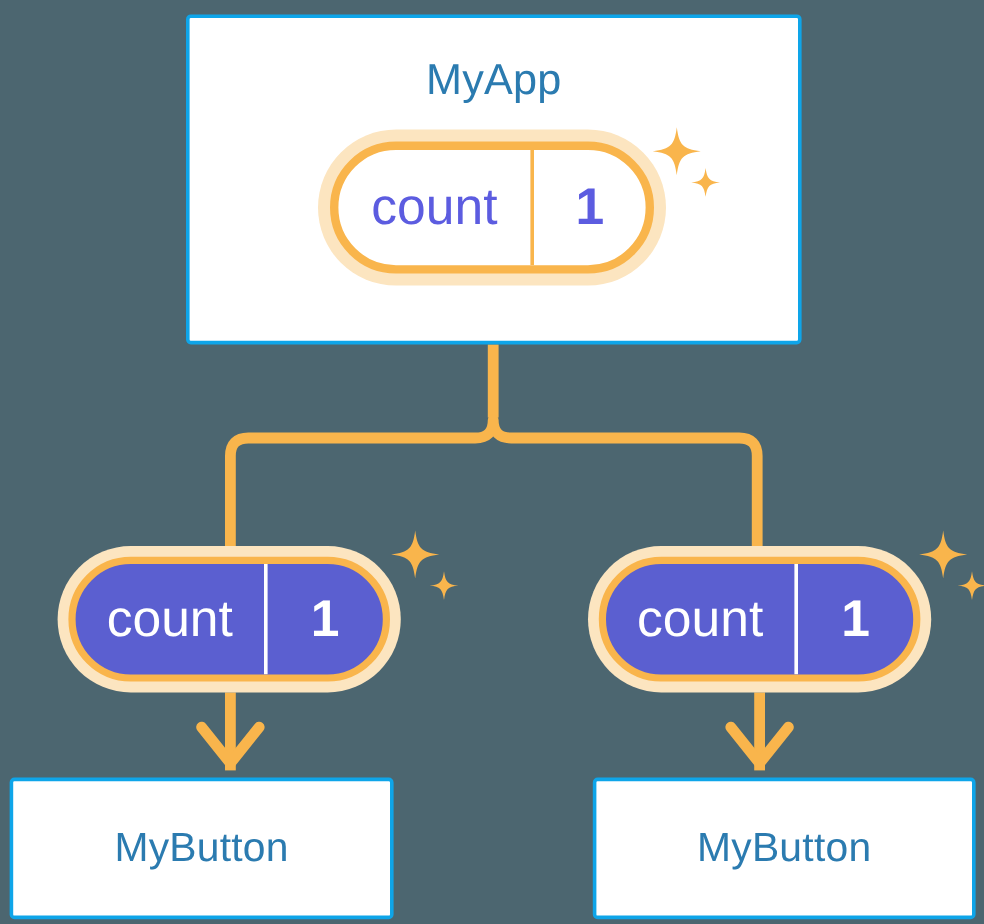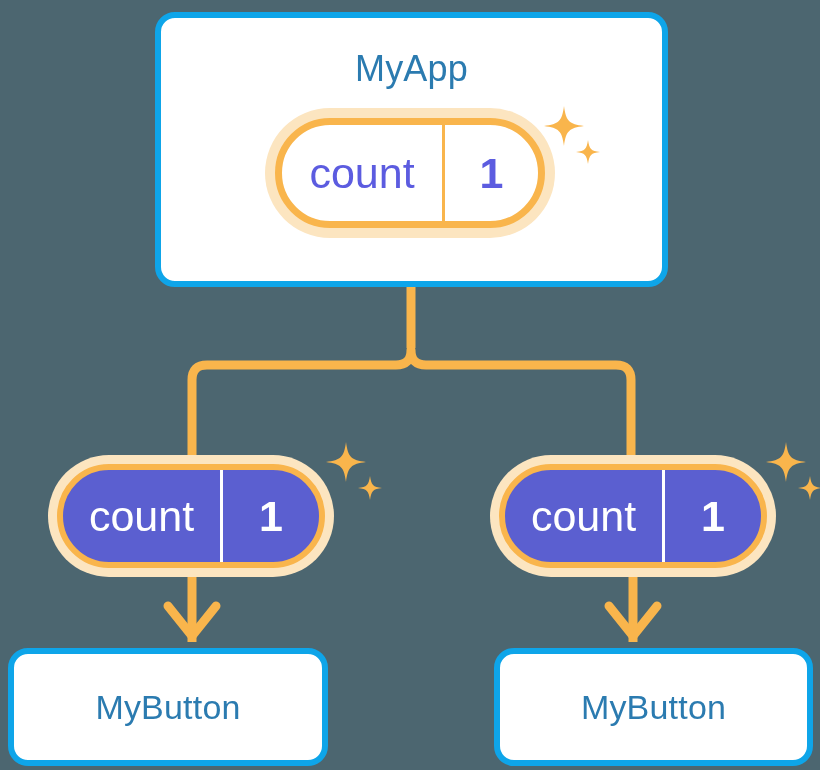--- a/index.html
+++ b/index.html
@@ -25,22 +25,22 @@
     width: 820px;
     height: 770px;
     z-index: 1;
     pointer-events: none;
   }
 
   
   .card {
     position: absolute;
     background: #ffffff;
-    border: 6px solid #0ea5e9;
-    border-radius: 20px;
+    border: 3px solid #0ea5e9;
+    border-radius: 4px;
     z-index: 2;
   }
 
   .card-title {
     position: absolute;
     left: 0;
     right: 0;
     text-align: center;
     color: #2b7bb0;
     font-weight: 400;

